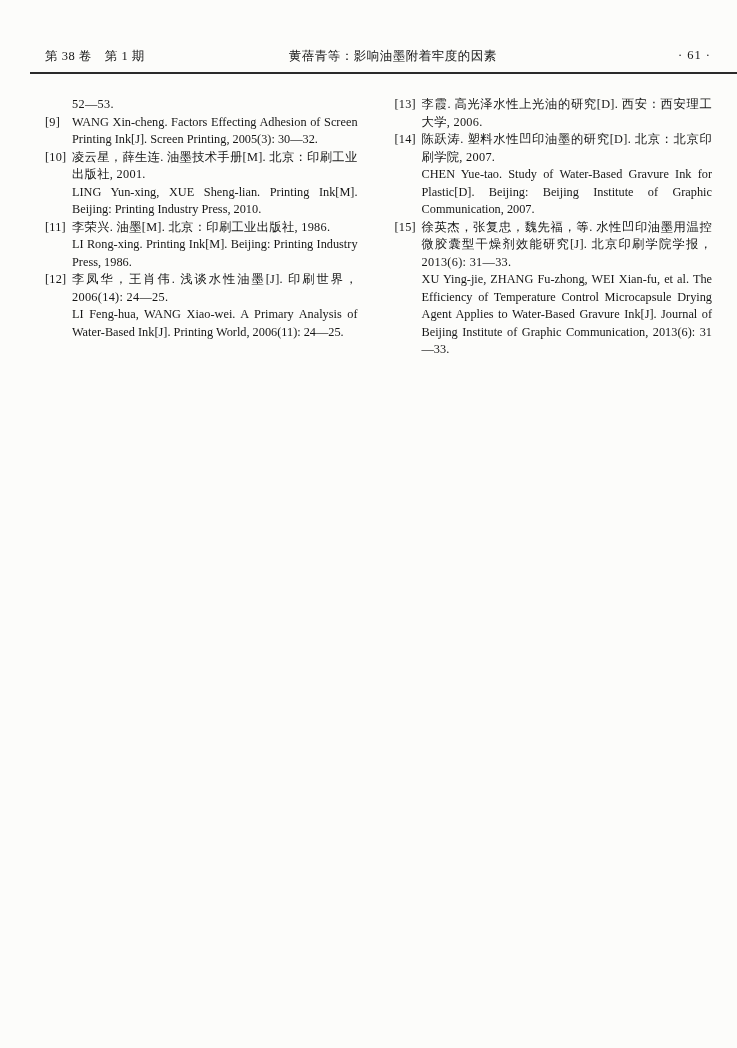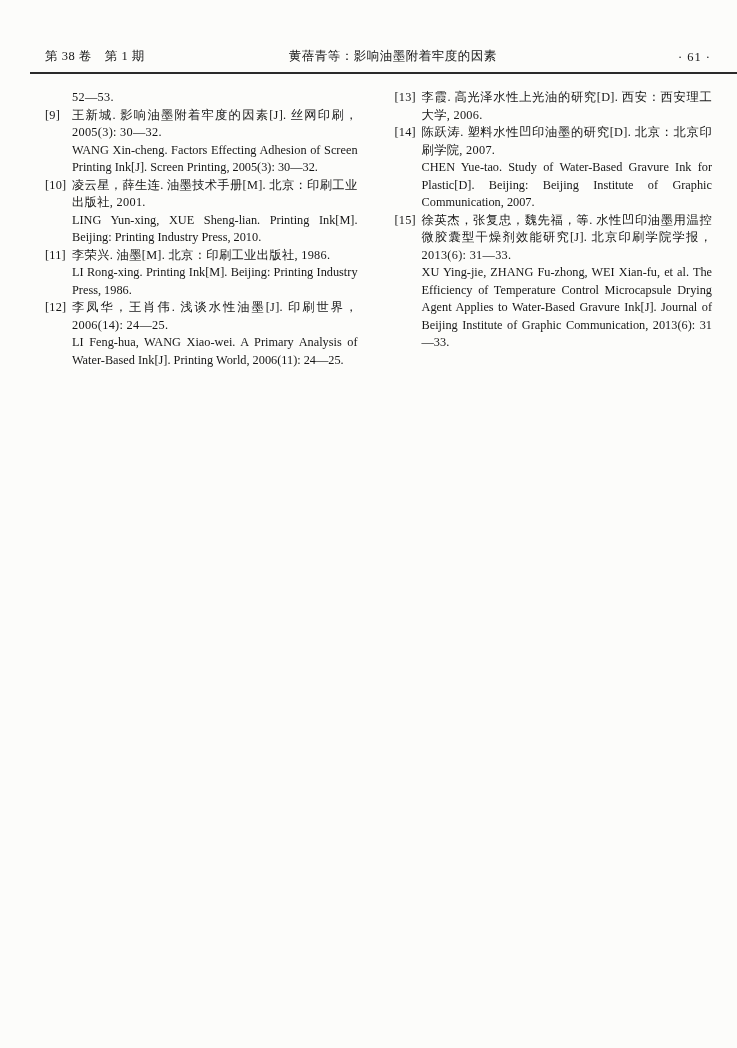--- a/index.html
+++ b/index.html
@@ -16,39 +16,39 @@
     color: #161616;
     overflow: hidden;
     box-sizing: border-box;
   }
   .running-header {
     position: absolute;
     top: 48px;
     left: 45px;
     right: 26px;
     display: flex;
-    align-items: flex-end;
+    align-items: flex-start;
     font-size: 12.5px;
     letter-spacing: 0.5px;
     white-space: nowrap;
   }
   .rh-left { flex: 0 0 auto; }
   .rh-center { flex: 1 1 auto; text-align: center; }
   .rh-right { flex: 0 0 auto; letter-spacing: 1px; margin-left: 37px; }
   .header-rule {
     position: absolute;
     top: 72px;
     left: 30px;
     right: 0;
     height: 2px;
     background: #2a2a2a;
   }
   .columns {
     position: absolute;
-    top: 89px;
+    top: 96px;
     left: 45px;
     width: 667px;
     display: flex;
     gap: 20px;
   }
   .col { display: flex; flex-direction: column; }
   .col-left  { width: 317px; }
   .col-right { width: 322px; margin-left: 17px; }
   .ref-entry {
     display: flex;
@@ -86,21 +86,20 @@
     <div class="col col-left" id="left-col">
         <div class="ref-entry">
           <span class="ref-num"></span>
           <div class="ref-body">
             <div class="ref-seg zh">52—53.</div>
           </div>
         </div>
         <div class="ref-entry">
           <span class="ref-num">[9]</span>
           <div class="ref-body">
-            <div class="ref-seg zh">王新城. 影响油墨附着牢度的因素[J]. 丝网印刷，2005(3): 30—32.</div>
             <div class="ref-seg en">WANG Xin-cheng. Factors Effecting Adhesion of Screen Printing Ink[J]. Screen Printing, 2005(3): 30—32.</div>
           </div>
         </div>
         <div class="ref-entry">
           <span class="ref-num">[10]</span>
           <div class="ref-body">
             <div class="ref-seg zh">凌云星，薛生连. 油墨技术手册[M]. 北京：印刷工业出版社, 2001.</div>
             <div class="ref-seg en">LING Yun-xing, XUE Sheng-lian. Printing Ink[M]. Beijing: Printing Industry Press, 2010.</div>
           </div>
         </div>

